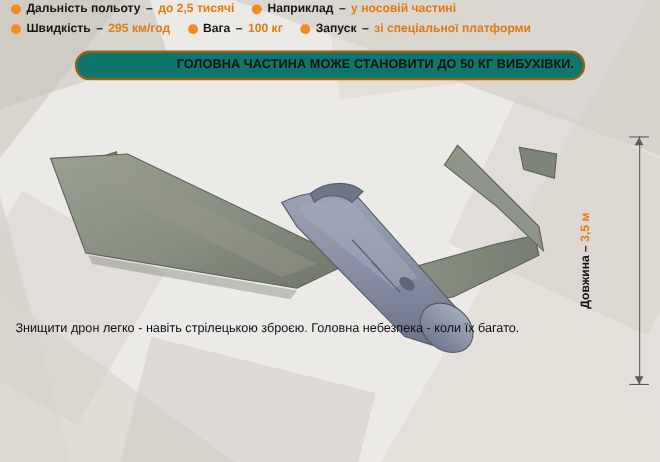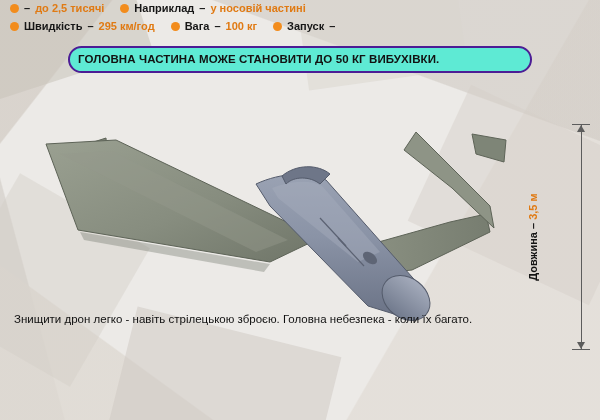--- a/index.html
+++ b/index.html
@@ -79,24 +79,24 @@
   .spec-dash { color: #161616; }
   .spec-value { color: #e07a13; }
 
   
   .headline-box {
     position: absolute;
     left: 68px;
     top: 46px;
     width: 464px;
     box-sizing: border-box;
-    border: 2px solid #4c1d95;
+    border: 2px solid #a16207;
     border-radius: 16px;
-    background: #5eead4;
-    text-align: left;
+    background: #0f766e;
+    text-align: right;
     padding: 5px 8px 6px 8px;
     font-size: 11.5px;
     font-weight: bold;
     color: #121212;
     letter-spacing: 0.1px;
   }
 
   
   .wingspan {
     position: absolute;
@@ -211,39 +211,40 @@
   .why-body {
     position: absolute;
     left: 14px;
     top: 292px;
     width: 572px;
     font-size: 11.5px;
     line-height: 15.5px;
     color: #101010;
   }
   .why-body p { margin: 0 0 10px 0; }
-  .why-body p:last-child { margin-bottom: 0; margin-top: 20px; }
+  .why-body p:last-child { margin-bottom: 0; }
 </style>
 </head>
 <body>
 
 <div class="infographic">
 
   <div class="bg-texture">
     <div class="bg-blob b1"></div>
     <div class="bg-blob b2"></div>
     <div class="bg-blob b3"></div>
     <div class="bg-blob b4"></div>
     <div class="bg-blob b5"></div>
   </div>
 
   <div class="spec-strip">
     <div class="spec-row row1">
       <div class="spec-item">
         <span class="bullet"></span>
+        <span class="spec-label">Дальність польоту</span>
         <span class="spec-dash">–</span>
         <span class="spec-value">до 2,5 тисячі</span>
       </div>
       <div class="spec-item">
         <span class="bullet"></span>
         <span class="spec-label">Наприклад</span>
         <span class="spec-dash">–</span>
         <span class="spec-value">у носовій частині</span>
       </div>
     </div>
@@ -257,20 +258,21 @@
       <div class="spec-item">
         <span class="bullet"></span>
         <span class="spec-label">Вага</span>
         <span class="spec-dash">–</span>
         <span class="spec-value">100 кг</span>
       </div>
       <div class="spec-item">
         <span class="bullet"></span>
         <span class="spec-label">Запуск</span>
         <span class="spec-dash">–</span>
+        <span class="spec-value">зі спеціальної платформи</span>
       </div>
     </div>
   </div>
 
   <div class="headline-box">ГОЛОВНА ЧАСТИНА МОЖЕ СТАНОВИТИ ДО 50 КГ ВИБУХІВКИ.</div>
 
 
   <div class="drone">
     <svg viewBox="0 0 520 220" width="520" height="220">
       <defs>

